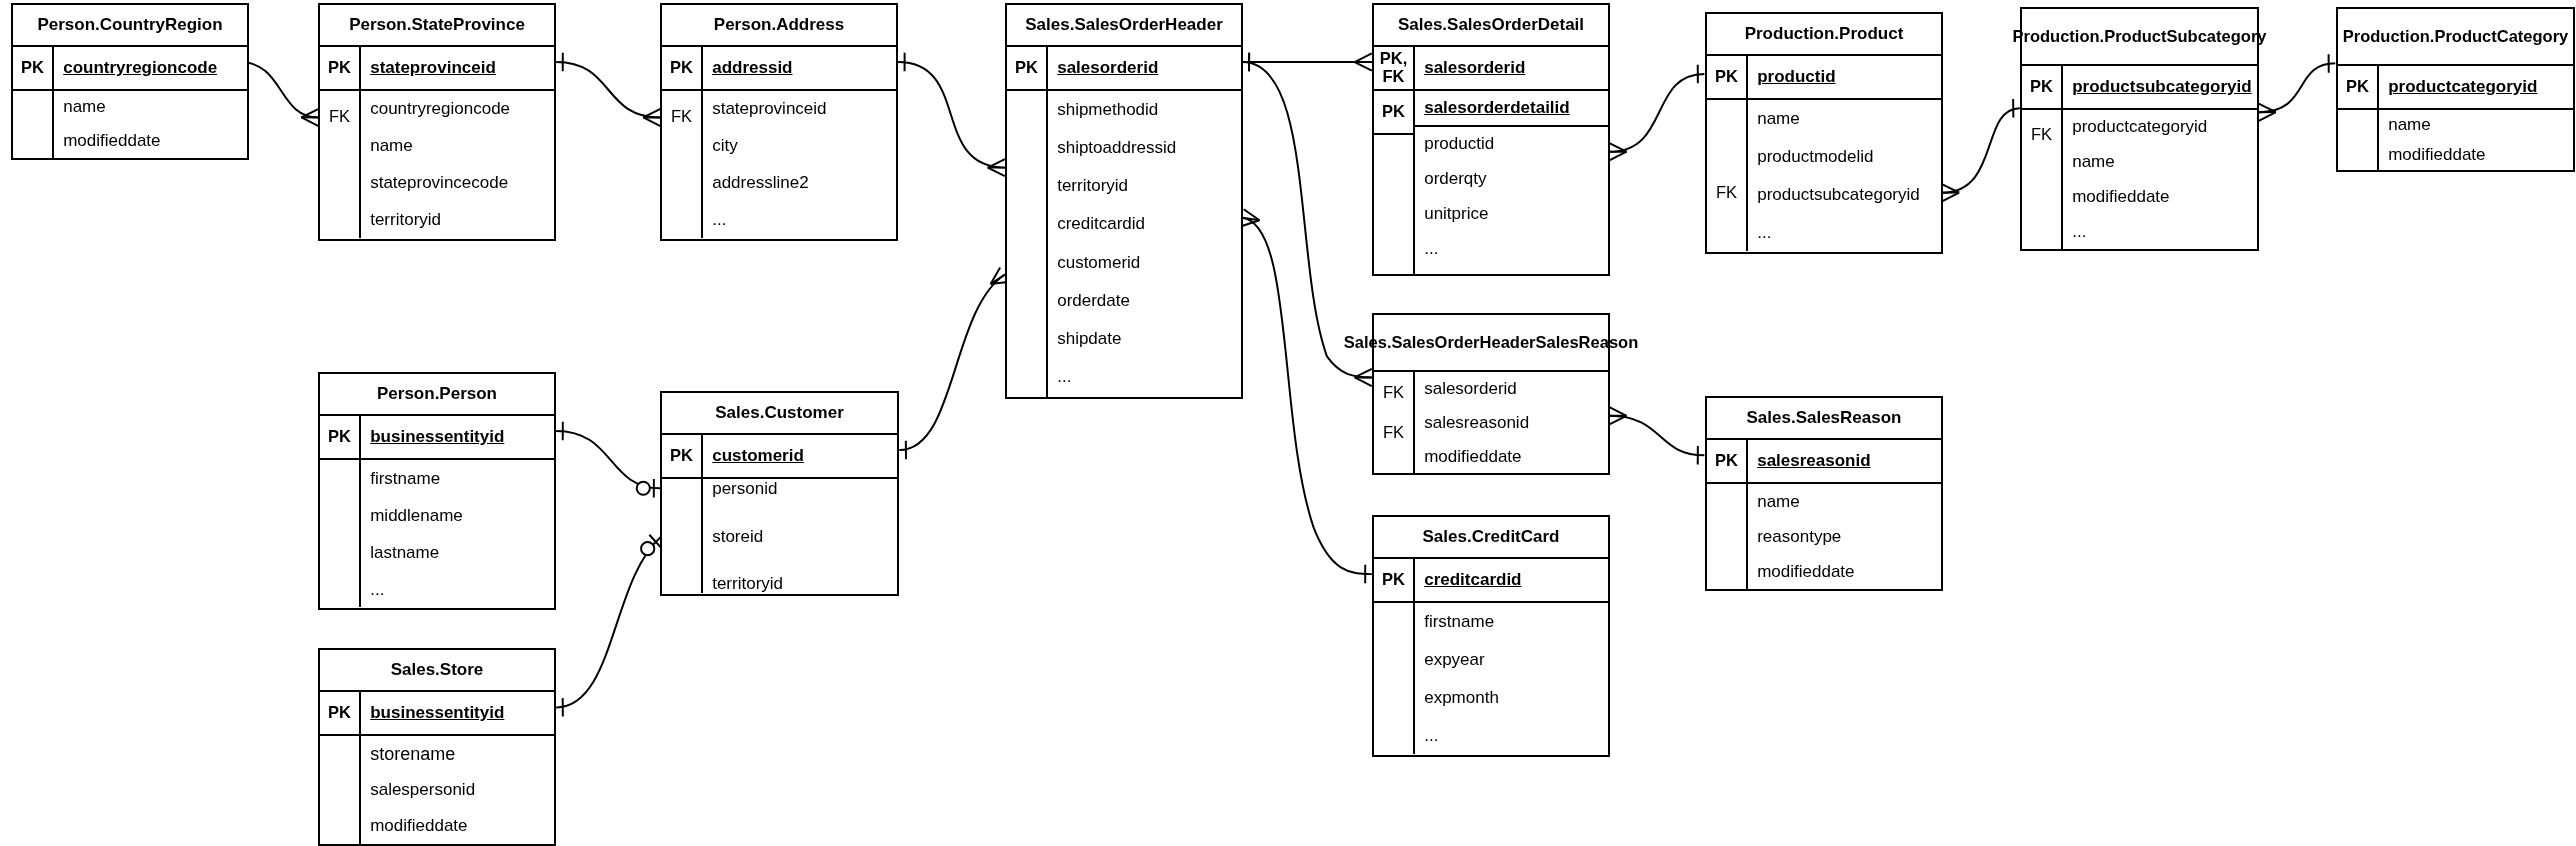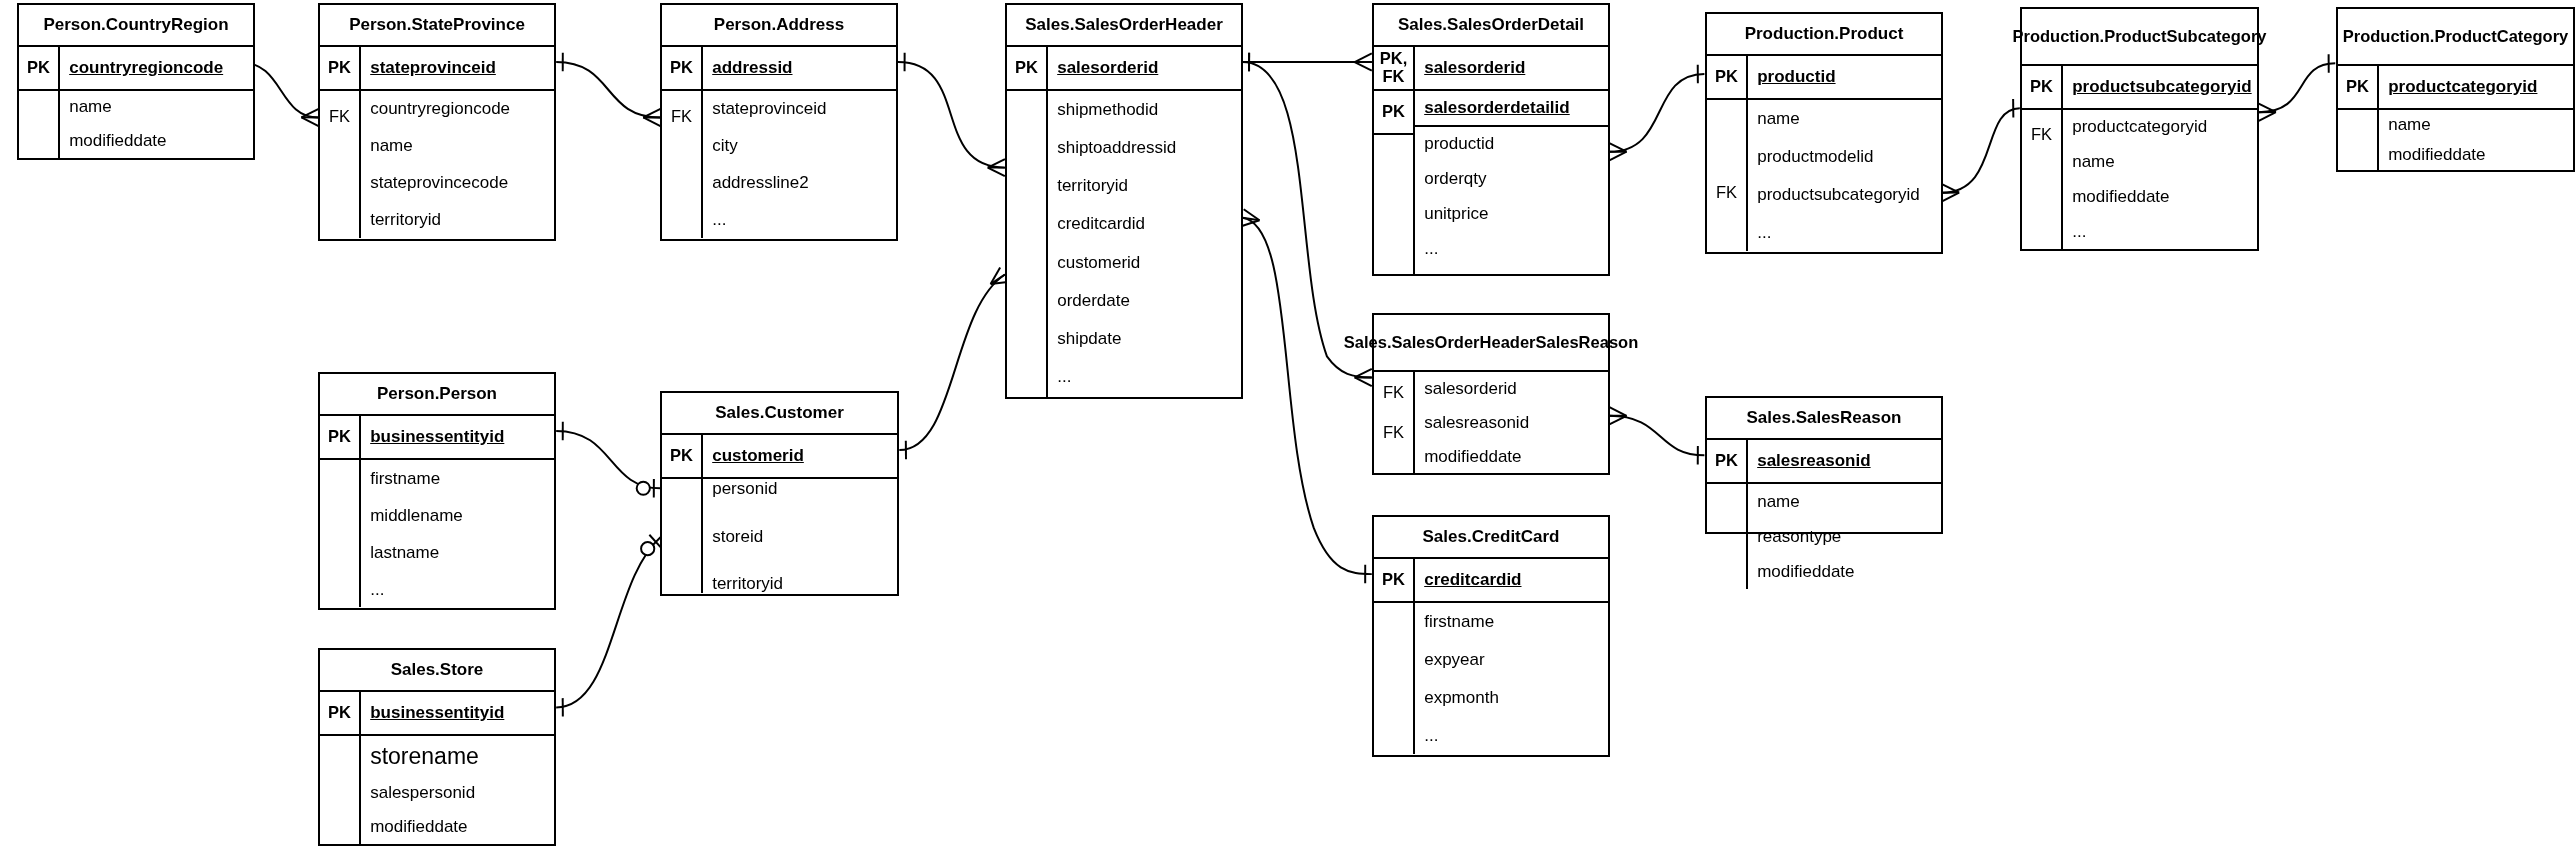--- a/index.html
+++ b/index.html
@@ -166,21 +166,21 @@
           <line x1="1371.8653753055194" y1="667.9048103921498" x2="1372.1337062867167" y2="695.9035246212807" stroke="#000000" stroke-width="3"></line>
         </g>
         <g>
           <line x1="1522" y1="416" x2="1500.3818418329204" y2="430.44490351172794" stroke="#000000" stroke-width="3"></line>
           <line x1="1529.222451755864" y1="426.8090790835398" x2="1500.3818418329204" y2="430.44490351172794" stroke="#000000" stroke-width="3"></line>
           <line x1="1514.777548244136" y1="405.1909209164602" x2="1500.3818418329204" y2="430.44490351172794" stroke="#000000" stroke-width="3"></line>
         </g>
       </g>
     </svg>
   <div id="entity-layer">
-      <div class="entity" style="left: 17px; top: 2.6px; width: 238px; height: 157px;">
+      <div class="entity" style="left: 11px; top: 2.6px; width: 238px; height: 157px;">
         <div class="ent-title" style="height: 42px; font-size: 17px;">
           <div>Person.CountryRegion</div>
         </div>
         <div class="ent-body" style="height: 111px;">
           <div class="col-key" style="width: 41px;">
             <div class="block sep" style="height: 44px;">
               <div class="keycell" style="font-size: 16.5px;">
                 <div>PK</div>
               </div>
             </div>
@@ -610,21 +610,21 @@
             </div>
           </div>
           <div class="col-fields">
             <div class="block sep" style="height: 44px;">
               <div class="fieldcell">
                 <span class="pkname" style="font-size: 17px;">businessentityid</span>
               </div>
             </div>
             <div class="fieldlist" style="height: 108px;">
               <div class="row">
-                <span class="fname" style="font-size: 23px; text-align: center;">storename</span>
+                <span class="fname" style="font-size: 18px; text-align: center;">storename</span>
               </div>
               <div class="row">
                 <span class="fname" style="font-size: 17px;">salespersonid</span>
               </div>
               <div class="row">
                 <span class="fname" style="font-size: 17px;">modifieddate</span>
               </div>
             </div>
           </div>
         </div>
@@ -650,21 +650,21 @@
               <div class="row">
                 <span class="fname" style="font-size: 17px;">salesreasonid</span>
               </div>
               <div class="row">
                 <span class="fname" style="font-size: 17px;">modifieddate</span>
               </div>
             </div>
           </div>
         </div>
       </div>
-      <div class="entity" style="left: 1705px; top: 396px; width: 238px; height: 138px;">
+      <div class="entity" style="left: 1705px; top: 396px; width: 238px; height: 195px;">
         <div class="ent-title" style="height: 42px; font-size: 17px;">
           <div>Sales.SalesReason</div>
         </div>
         <div class="ent-body" style="height: 149px;">
           <div class="col-key" style="width: 41px;">
             <div class="block sep" style="height: 44px;">
               <div class="keycell" style="font-size: 16.5px;">
                 <div>PK</div>
               </div>
             </div>

